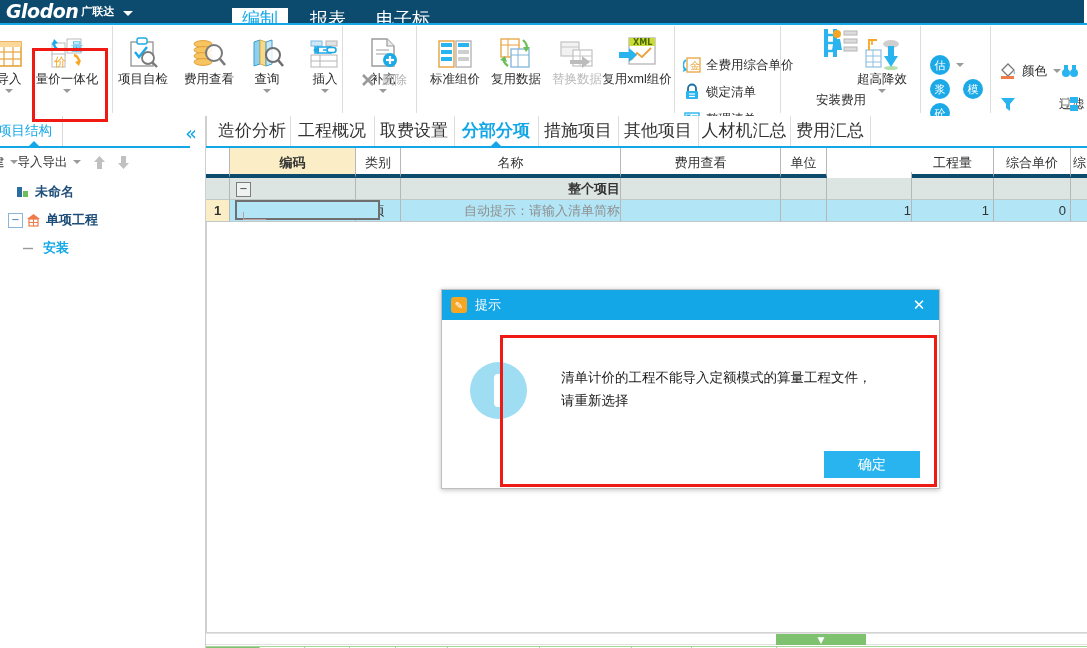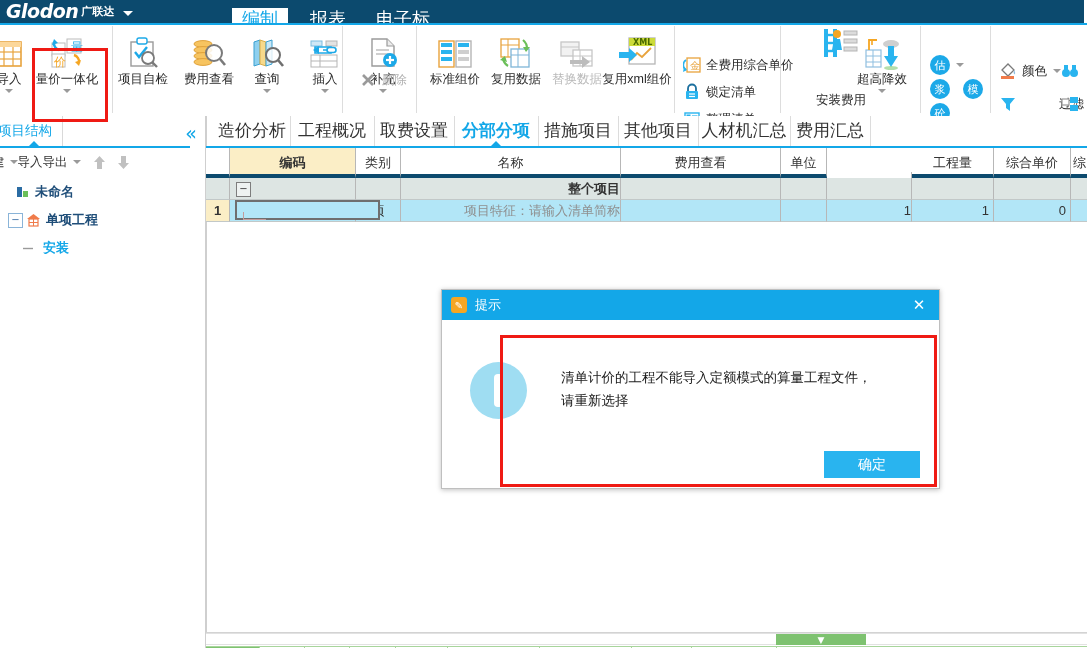--- a/index.html
+++ b/index.html
@@ -677,21 +677,21 @@
       <div class="gcell" style="left:621px;width:85px;"></div>
       <div class="gcell" style="left:706px;width:82px;"></div>
       <div class="gcell" style="left:788px;width:77px;"></div>
       <div class="gcell" style="left:865px;width:17px;border-right:none;"></div>
     </div>
 
     <div class="grow r-sel">
       <div class="gcell rowhdr" style="left:0px;width:24px;background:#fbeec6;">1</div>
       <div class="gcell" style="left:24px;width:126px;"></div>
       <div class="gcell" style="left:150px;width:45px;">项</div>
-      <div class="gcell left ph" style="left:195px;width:220px;">项目特征：请输入清单简称</div>
+      <div class="gcell left ph" style="left:195px;width:220px;">自动提示：请输入清单简称</div>
       <div class="gcell" style="left:415px;width:160px;"></div>
       <div class="gcell" style="left:575px;width:46px;"></div>
       <div class="gcell left" style="left:621px;width:85px;">1</div>
       <div class="gcell right" style="left:706px;width:82px;">1</div>
       <div class="gcell right" style="left:788px;width:77px;">0</div>
       <div class="gcell" style="left:865px;width:17px;border-right:none;"></div>
     </div>
 
     <div id="editcell">
       <span class="tick"></span>

